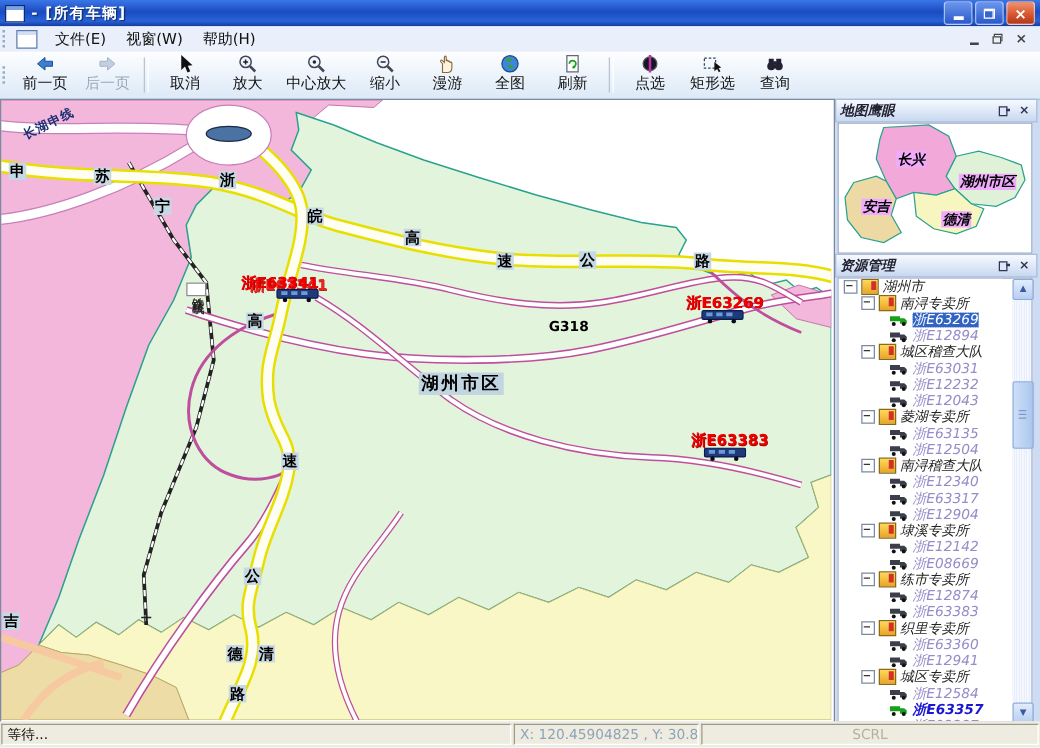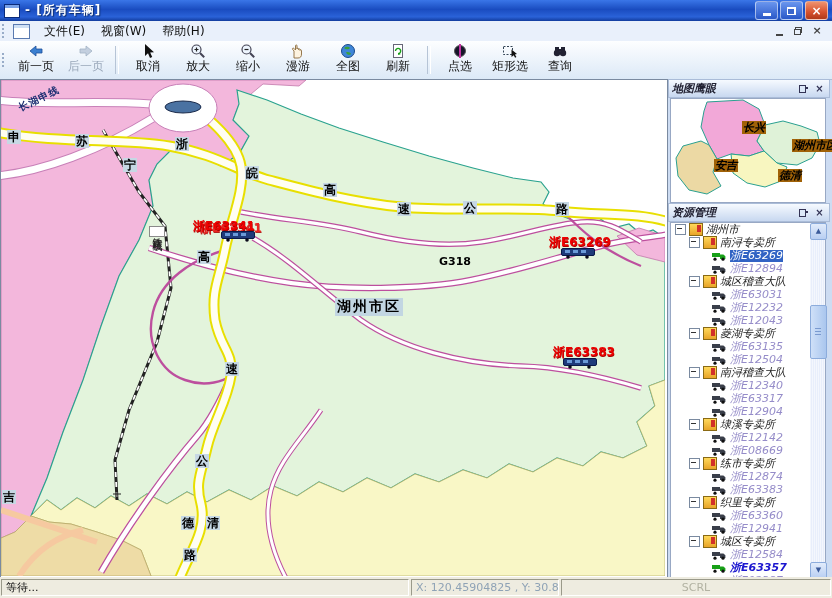--- a/index.html
+++ b/index.html
@@ -76,22 +76,22 @@
   .ptools{margin-left:auto;display:flex;gap:3px;align-items:center;}
   .ptool{width:13px;height:12px;display:flex;align-items:center;justify-content:center;color:#335;}
   .pin-shape{position:relative;width:9px;height:9px;}
   .pin-shape::before{content:"";position:absolute;left:0;top:1px;width:5px;height:6px;border:1px solid #335;background:#dce8f8;}
   .pin-shape::after{content:"";position:absolute;left:6px;top:3px;width:3px;height:1px;background:#335;box-shadow:0 1px 0 #335;}
   .px{font-size:10px;font-weight:bold;line-height:9px;}
   .pcontent{position:absolute;left:2px;background:#fff;border:1px solid #98a8c4;}
 
   
   #eagle-map{position:absolute;left:0;top:0;}
-  .elabel{position:absolute;background:#a16207;border:0;color:#000;font-weight:bold;font-size:11px;
-    padding:0 1px;white-space:nowrap;line-height:13px;margin-left:25px;}
+  .elabel{position:absolute;background:#f0abfc;border:0;color:#000;font-weight:bold;font-size:11px;
+    padding:0 1px;white-space:nowrap;line-height:13px;}
 
   
   .tree{position:absolute;left:0;top:0;width:131px;height:354px;overflow:hidden;background:#fff;}
   .trow{position:relative;height:13px;display:flex;align-items:center;white-space:nowrap;}
   .lv0{padding-left:4px;} .lv1{padding-left:18px;} .lv2{padding-left:40px;}
   .exp{width:9px;height:9px;border:1px solid #7a8aa0;background:#fff;margin-right:3px;position:relative;flex:0 0 auto;}
   .exp::after{content:"";position:absolute;left:1px;top:3px;width:5px;height:1px;background:#333;}
   .oicon{width:12px;height:11px;margin-right:3px;flex:0 0 auto;
     background:linear-gradient(180deg,#ffd95a,#e8a428);border:1px solid #8a6a14;position:relative;}
   .oicon::after{content:"";position:absolute;right:1px;top:1px;width:4px;height:7px;background:#d23028;}
@@ -196,20 +196,30 @@
     </span>
     <span class="tbtn">
       <span class="ticon">
           <svg width="16" height="16" viewBox="0 0 16 16">
             <circle cx="6.5" cy="6.5" r="4.5" fill="#eef6ff" stroke="#445" stroke-width="1.2"></circle>
             <path d="M10,10 L14.2,14.2" stroke="#445" stroke-width="2"></path>
             <path d="M6.5,4.5 V8.5 M4.5,6.5 H8.5" stroke="#222" stroke-width="1.2"></path>
           </svg>
         </span>
       <span class="tlabel">放大</span>
+    </span>
+    <span class="tbtn">
+      <span class="ticon">
+          <svg width="16" height="16" viewBox="0 0 16 16">
+            <circle cx="6.5" cy="6.5" r="4.5" fill="#eef6ff" stroke="#445" stroke-width="1.2"></circle>
+            <path d="M10,10 L14.2,14.2" stroke="#445" stroke-width="2"></path>
+            <circle cx="6.5" cy="6.5" r="1.4" fill="#222"></circle>
+          </svg>
+        </span>
+      <span class="tlabel">中心放大</span>
     </span>
     <span class="tbtn">
       <span class="ticon">
           <svg width="16" height="16" viewBox="0 0 16 16">
             <circle cx="6.5" cy="6.5" r="4.5" fill="#eef6ff" stroke="#445" stroke-width="1.2"></circle>
             <path d="M10,10 L14.2,14.2" stroke="#445" stroke-width="2"></path>
             <path d="M4.5,6.5 H8.5" stroke="#222" stroke-width="1.2"></path>
           </svg>
         </span>
       <span class="tlabel">缩小</span>

